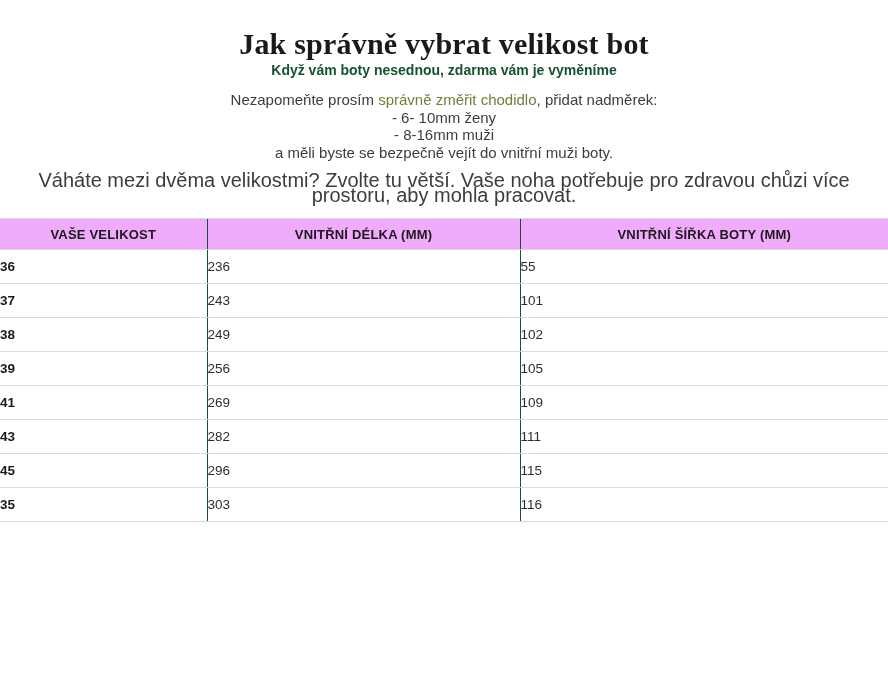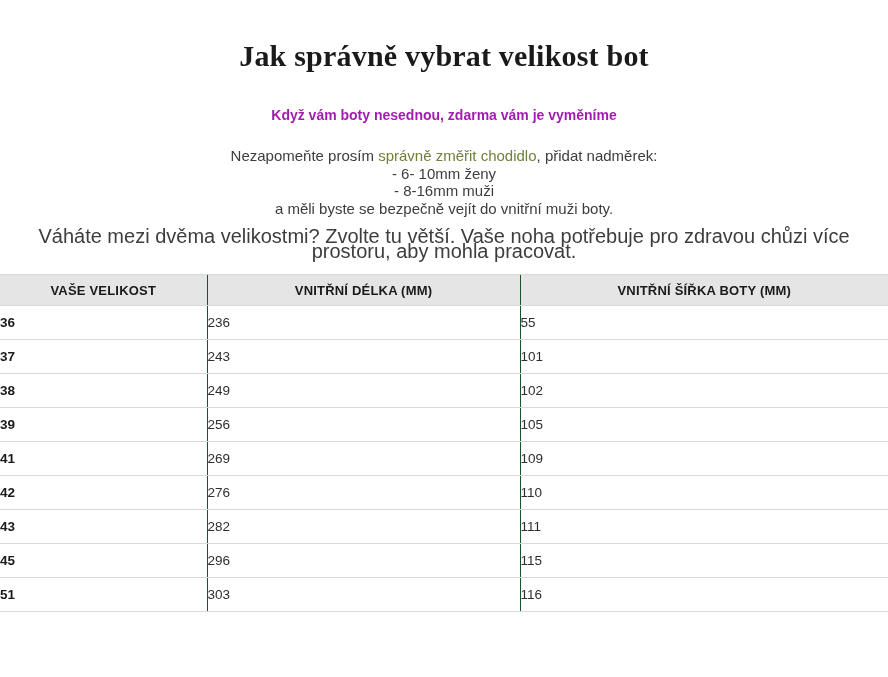--- a/index.html
+++ b/index.html
@@ -12,40 +12,39 @@
   body {
     font-family: "Liberation Sans", sans-serif;
     color: #3d3d3d;
     height: 677px;
     overflow: hidden;
   }
   .page {
     width: 888px;
   }
   .page-title {
-    margin: 12px;
+    margin: 0;
     padding-top: 25px;
     font-family: "Liberation Serif", serif;
     font-weight: 700;
     font-size: 30px;
     line-height: 38px;
     text-align: center;
     color: #1a1a1a;
     letter-spacing: 0.2px;
   }
   .subtitle {
-    margin-top: 33px;
     font-size: 14px;
     line-height: 15px;
     font-weight: 700;
     text-align: center;
-    color: #a21caf;
+    color: #14532d;
   }
   .intro {
-    margin-top: 24px;
+    margin-top: 13px;
     font-size: 15px;
     line-height: 17.5px;
     text-align: center;
     color: #3d3d3d;
   }
   .intro a {
     text-decoration: none;
     cursor: pointer;
   }
   .advice {
@@ -59,21 +58,21 @@
     margin-top: 15px;
     width: 888px;
     border-collapse: collapse;
     table-layout: fixed;
   }
   table.size-table col.c1 { width: 207px; }
   table.size-table col.c2 { width: 313px; }
   table.size-table col.c3 { width: 368px; }
   table.size-table th {
     height: 31px;
-    background: #e5e5e5;
+    background: #f0abfc;
     border-top: 1px solid #d9d9d9;
     border-bottom: 1px solid #d9d9d9;
     font-size: 13px;
     font-weight: 700;
     color: #1a1a1a;
     text-align: center;
     letter-spacing: 0.2px;
     padding: 0;
   }
   table.size-table td {
@@ -145,35 +144,30 @@
           <td class="size-cell">39</td>
           <td>256</td>
           <td>105</td>
         </tr>
         <tr>
           <td class="size-cell">41</td>
           <td>269</td>
           <td>109</td>
         </tr>
         <tr>
-          <td class="size-cell">42</td>
-          <td>276</td>
-          <td>110</td>
-        </tr>
-        <tr>
           <td class="size-cell">43</td>
           <td>282</td>
           <td>111</td>
         </tr>
         <tr>
           <td class="size-cell">45</td>
           <td>296</td>
           <td>115</td>
         </tr>
         <tr>
-          <td class="size-cell">51</td>
+          <td class="size-cell">35</td>
           <td>303</td>
           <td>116</td>
         </tr>
       </tbody>
   </table>
 
 </div>
 
 </body></html>

